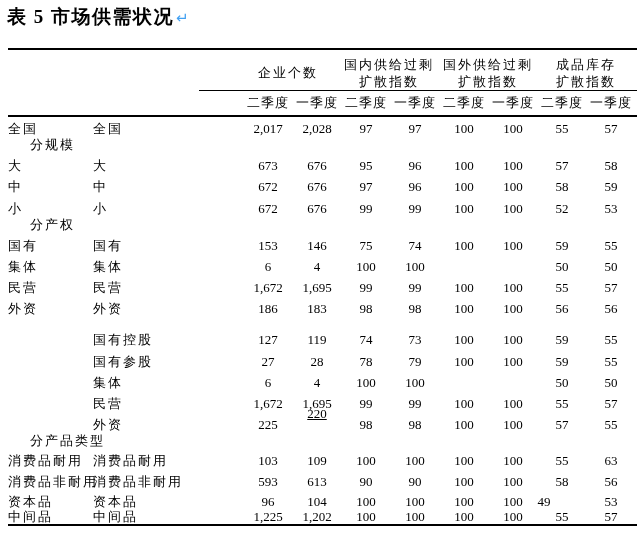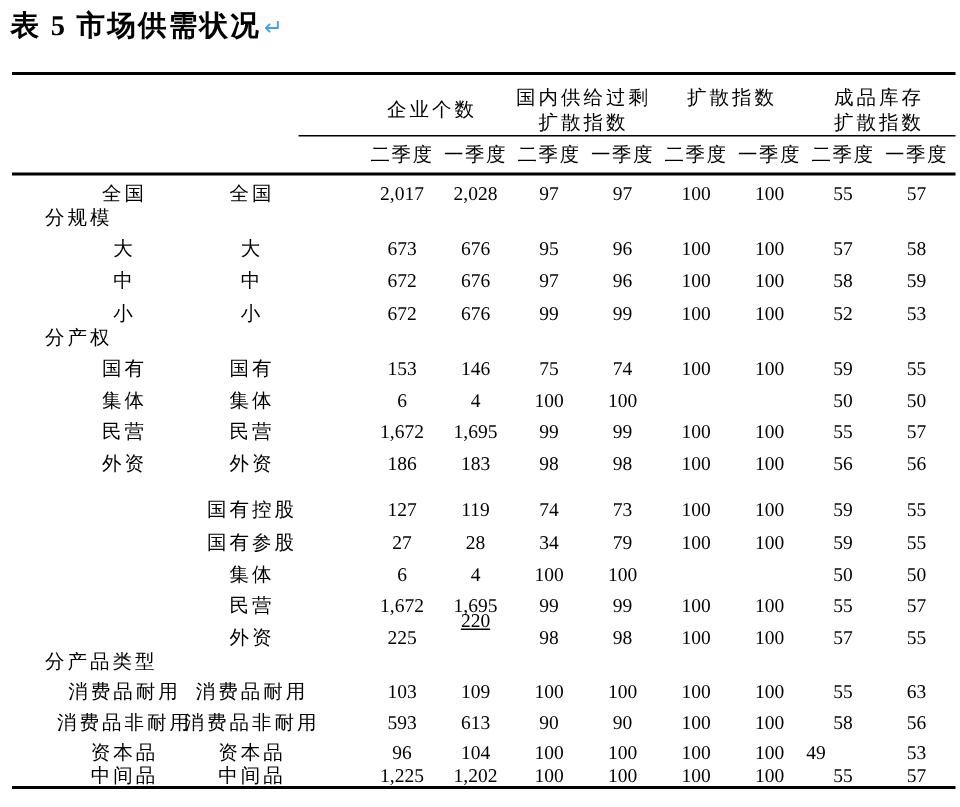--- a/index.html
+++ b/index.html
@@ -22,21 +22,21 @@
   .group-head{
     position:absolute;width:150px;text-align:center;
     font-size:13px;letter-spacing:2px;line-height:17px;white-space:nowrap;
   }
   .cell{
     position:absolute;width:64px;text-align:center;
     font-size:13px;line-height:16px;white-space:nowrap;
   }
   .subhead{letter-spacing:1px;}
   .row-label{
-    position:absolute;width:150px;text-align:center;
+    position:absolute;width:150px;text-align:left;
     font-size:13px;line-height:16px;letter-spacing:2px;white-space:nowrap;
   }
   .section-label{
     position:absolute;font-size:13px;line-height:16px;letter-spacing:2px;white-space:nowrap;
   }
 </style>
 </head>
 <body>
 
 <div class="page">
@@ -52,20 +52,21 @@
     <div class="rule rule-bottom"></div>
     <div id="thead">
         <div class="group-head" style="left: 213px; top: 64px; width: 150px;">
           <div>企业个数</div>
         </div>
         <div class="group-head" style="left: 314px; top: 56px; width: 150px;">
           <div>国内供给过剩</div>
           <div>扩散指数</div>
         </div>
         <div class="group-head" style="left: 413px; top: 56px; width: 150px;">
+          <div>国外供给过剩</div>
           <div>扩散指数</div>
         </div>
         <div class="group-head" style="left: 511px; top: 56px; width: 150px;">
           <div>成品库存</div>
           <div>扩散指数</div>
         </div>
         <div class="cell subhead" style="left: 236px; top: 95px;">二季度</div>
         <div class="cell subhead" style="left: 285px; top: 95px;">一季度</div>
         <div class="cell subhead" style="left: 334px; top: 95px;">二季度</div>
         <div class="cell subhead" style="left: 383px; top: 95px;">一季度</div>
@@ -160,21 +161,21 @@
         <div class="cell" style="left: 285px; top: 332px;">119</div>
         <div class="cell" style="left: 334px; top: 332px;">74</div>
         <div class="cell" style="left: 383px; top: 332px;">73</div>
         <div class="cell" style="left: 432px; top: 332px;">100</div>
         <div class="cell" style="left: 481px; top: 332px;">100</div>
         <div class="cell" style="left: 530px; top: 332px;">59</div>
         <div class="cell" style="left: 579px; top: 332px;">55</div>
         <div class="row-label" style="left: 93px; top: 354px; width: 150px;">国有参股</div>
         <div class="cell" style="left: 236px; top: 354px;">27</div>
         <div class="cell" style="left: 285px; top: 354px;">28</div>
-        <div class="cell" style="left: 334px; top: 354px;">34</div>
+        <div class="cell" style="left: 334px; top: 354px;">78</div>
         <div class="cell" style="left: 383px; top: 354px;">79</div>
         <div class="cell" style="left: 432px; top: 354px;">100</div>
         <div class="cell" style="left: 481px; top: 354px;">100</div>
         <div class="cell" style="left: 530px; top: 354px;">59</div>
         <div class="cell" style="left: 579px; top: 354px;">55</div>
         <div class="row-label" style="left: 93px; top: 375px; width: 150px;">集体</div>
         <div class="cell" style="left: 236px; top: 375px;">6</div>
         <div class="cell" style="left: 285px; top: 375px;">4</div>
         <div class="cell" style="left: 334px; top: 375px;">100</div>
         <div class="cell" style="left: 383px; top: 375px;">100</div>

